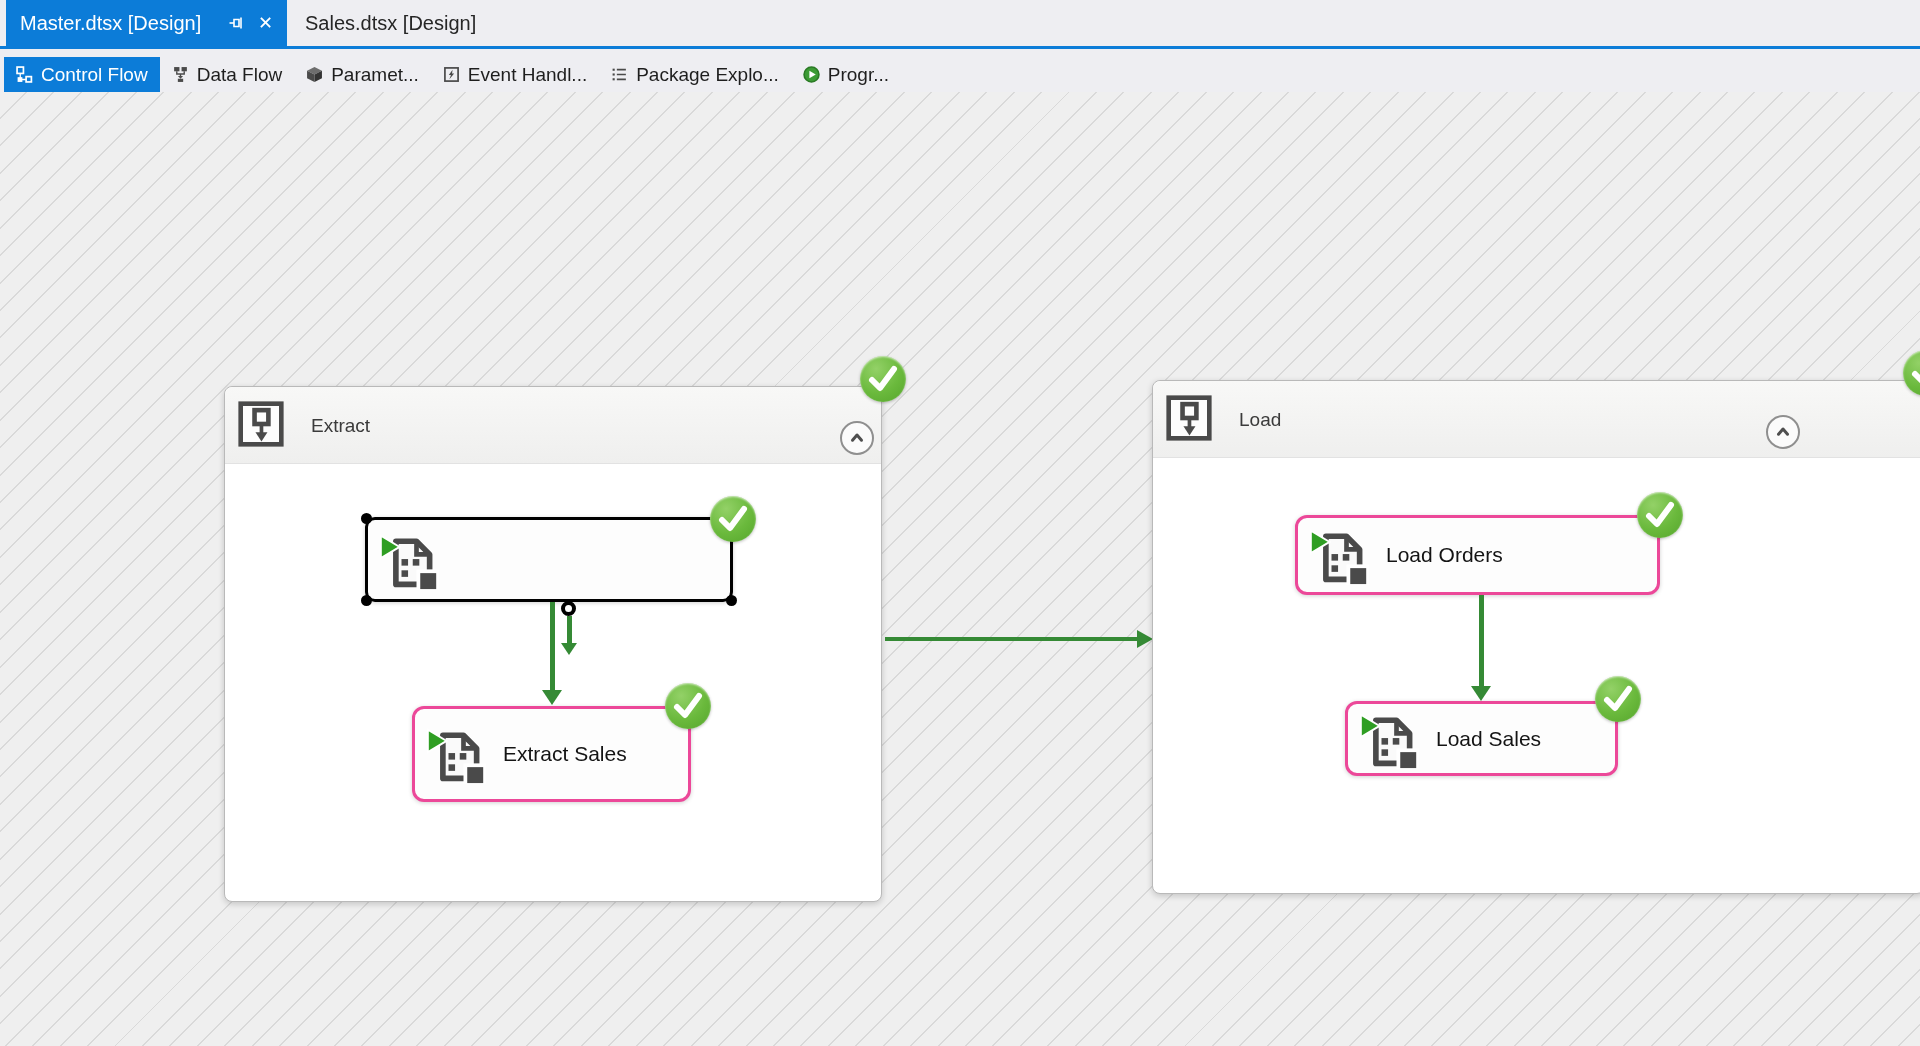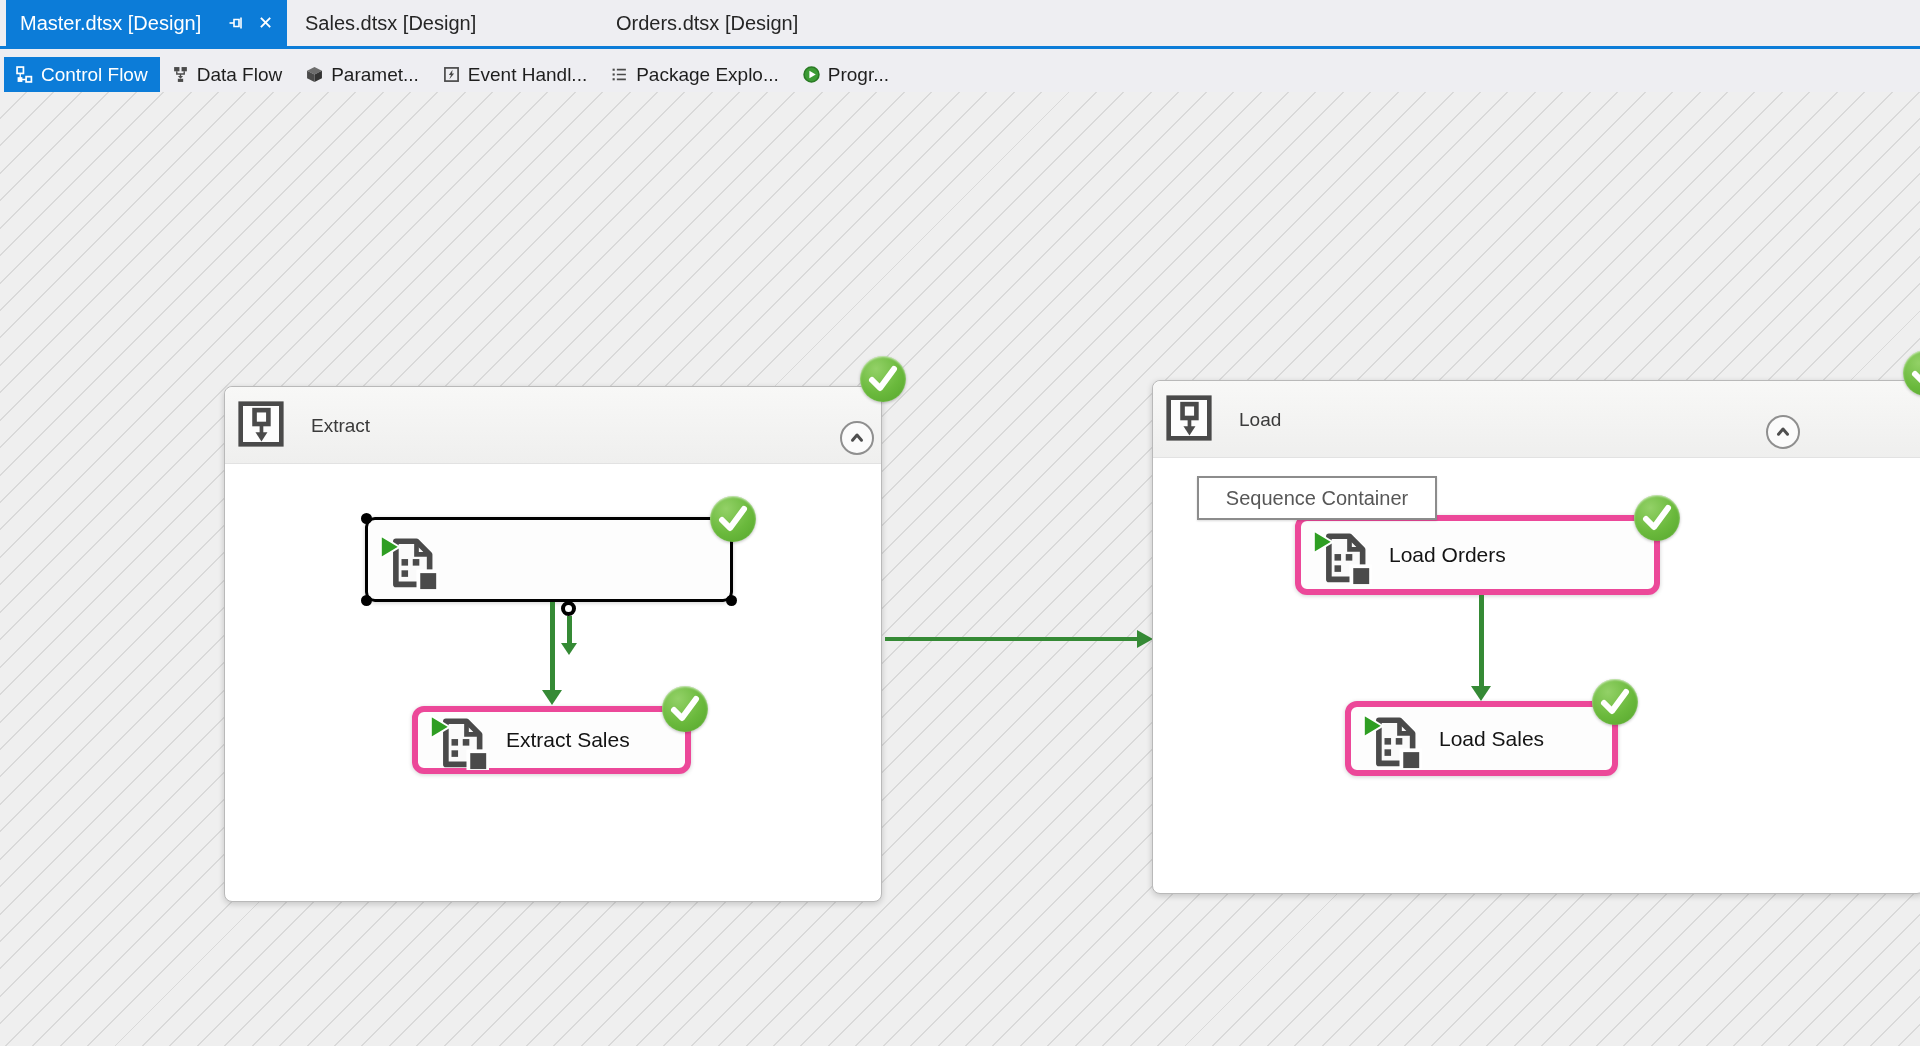--- a/index.html
+++ b/index.html
@@ -34,21 +34,21 @@
     box-shadow:0 2px 6px rgba(0,0,0,.18); }
   .seq-header { position:relative; height:77px; background:linear-gradient(#f8f8f7,#efefee);
     border-bottom:1px solid #e2e2e2; border-radius:8px 8px 0 0; }
   .seq-icon { position:absolute; left:12px; top:13px; width:48px; height:48px; }
   .seq-title { position:absolute; left:86px; top:0; height:77px; line-height:77px; font-size:19px; color:#3b3b3b; }
   .collapse-btn { position:absolute; width:34px; height:34px; border-radius:50%;
     border:2px solid #8f8f8f; background:#fbfbfb; display:flex; align-items:center; justify-content:center; }
   .collapse-btn svg { width:24px; height:24px; }
 
   
-  .task { position:absolute; background:#fdfdfd; border:6px solid #ec4899; border-radius:12px;
+  .task { position:absolute; background:#fdfdfd; border:3px solid #ec4899; border-radius:12px;
     box-shadow:0 1px 4px rgba(0,0,0,.18); }
   .task.selected { border:3px solid #000; border-radius:10px; }
   .task-icon { position:absolute; left:11px; top:50%; transform:translateY(-50%); width:60px; height:60px; }
   .task-icon svg { width:100%; height:100%; }
   .task-label { position:absolute; left:88px; top:0; bottom:0; display:flex; align-items:center;
     font-size:21px; color:#141414; }
 
   
   .badge { position:absolute; width:46px; height:46px; border-radius:50%;
     background:radial-gradient(circle at 35% 28%, #93d167 0%, #6ab93c 55%, #55a52c 100%);
@@ -86,23 +86,20 @@
             <path d="M1.5 8 H6" stroke="#fff" stroke-width="1.6" fill="none"></path>
             <path d="M6 4.5 H11 V11.5 H6 Z" fill="none" stroke="#fff" stroke-width="1.6"></path>
             <path d="M13 2.5 V13.5" stroke="#fff" stroke-width="1.6" fill="none"></path>
           </svg>
       </span>
       <span class="close-x">✕</span>
     </span>
   </div>
   <div class="tab sales">
     <span class="label">Sales.dtsx [Design]</span>
-  </div>
-  <div class="tab orders">
-    <span class="label">Orders.dtsx [Design]</span>
   </div>
 </div>
 
 <div class="toolbar">
   <div class="tbtn active">
     <span class="ticon">
       <svg viewBox="0 0 16 16">
           <rect x="1" y="1" width="6" height="6" fill="none" stroke="#fff" stroke-width="1.6"></rect>
           <rect x="1.5" y="10.5" width="4.5" height="4.5" fill="#fff"></rect>
           <rect x="9.5" y="10" width="5" height="5" fill="none" stroke="#fff" stroke-width="1.6"></rect>
@@ -215,21 +212,21 @@
       </div>
     </div>
 
     <span class="conn-dot" style="left:336px; top:214px;"></span>
     <div class="shaft-v" style="left:342px; top:229px; height:28px;"></div>
     <div class="ah-down small" style="left:336px; top:256px;"></div>
 
     <div class="shaft-v" style="left:325px; top:215px; height:90px;"></div>
     <div class="ah-down" style="left:317px; top:303px;"></div>
 
-    <div class="task" style="left:187px; top:319px; width:279px; height:68px;">
+    <div class="task" style="left:187px; top:319px; width:279px; height:96px;">
       <span class="task-icon">
         <svg viewBox="0 0 64 64">
             <path d="M18 12 h22 l14 14 v32 h-36 z" fill="#fafafa" stroke="#4a4a4a" stroke-width="6" stroke-linejoin="round"></path>
             <path d="M40 12 v14 h14" fill="none" stroke="#4a4a4a" stroke-width="5"></path>
             <rect x="24" y="31" width="7" height="7" fill="#4a4a4a"></rect>
             <rect x="36" y="31" width="7" height="7" fill="#4a4a4a"></rect>
             <rect x="24" y="43" width="7" height="7" fill="#4a4a4a"></rect>
             <rect x="40" y="42" width="24" height="22" fill="#fff"></rect>
             <rect x="44" y="46" width="17" height="17" fill="#4a4a4a"></rect>
             <polygon points="2,6 2,30 22,18" fill="#2f9e23" stroke="#fff" stroke-width="2"></polygon>
@@ -265,23 +262,20 @@
             <polyline points="10,19 16,12 22,19" fill="none" stroke="#4f4f4f" stroke-width="4" stroke-linecap="round" stroke-linejoin="round"></polyline>
           </svg>
       </span>
     </div>
     <div class="badge" style="right:-25px; top:-31px;">
       <svg viewBox="0 0 46 46">
           <polyline points="12,24 20,32 34,13" fill="none" stroke="#fff" stroke-width="6" stroke-linecap="round" stroke-linejoin="round"></polyline>
         </svg>
     </div>
 
-    <div class="tooltip" style="left:44px; top:95px; width:240px; height:44px;">
-      <span>Sequence Container</span>
-    </div>
 
     <div class="task" style="left:142px; top:134px; width:365px; height:80px;">
       <span class="task-icon">
         <svg viewBox="0 0 64 64">
             <path d="M18 12 h22 l14 14 v32 h-36 z" fill="#fafafa" stroke="#4a4a4a" stroke-width="6" stroke-linejoin="round"></path>
             <path d="M40 12 v14 h14" fill="none" stroke="#4a4a4a" stroke-width="5"></path>
             <rect x="24" y="31" width="7" height="7" fill="#4a4a4a"></rect>
             <rect x="36" y="31" width="7" height="7" fill="#4a4a4a"></rect>
             <rect x="24" y="43" width="7" height="7" fill="#4a4a4a"></rect>
             <rect x="40" y="42" width="24" height="22" fill="#fff"></rect>

